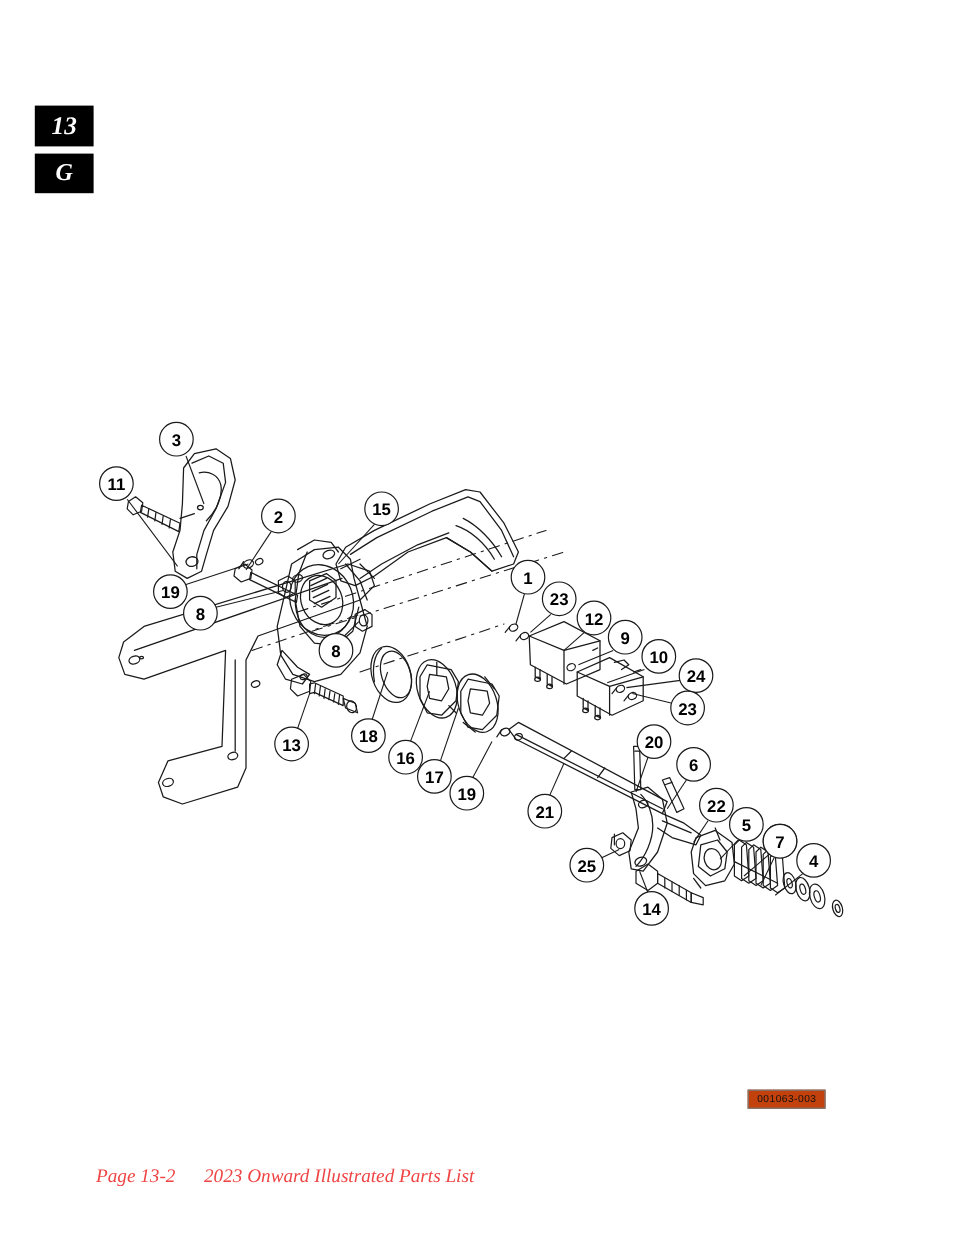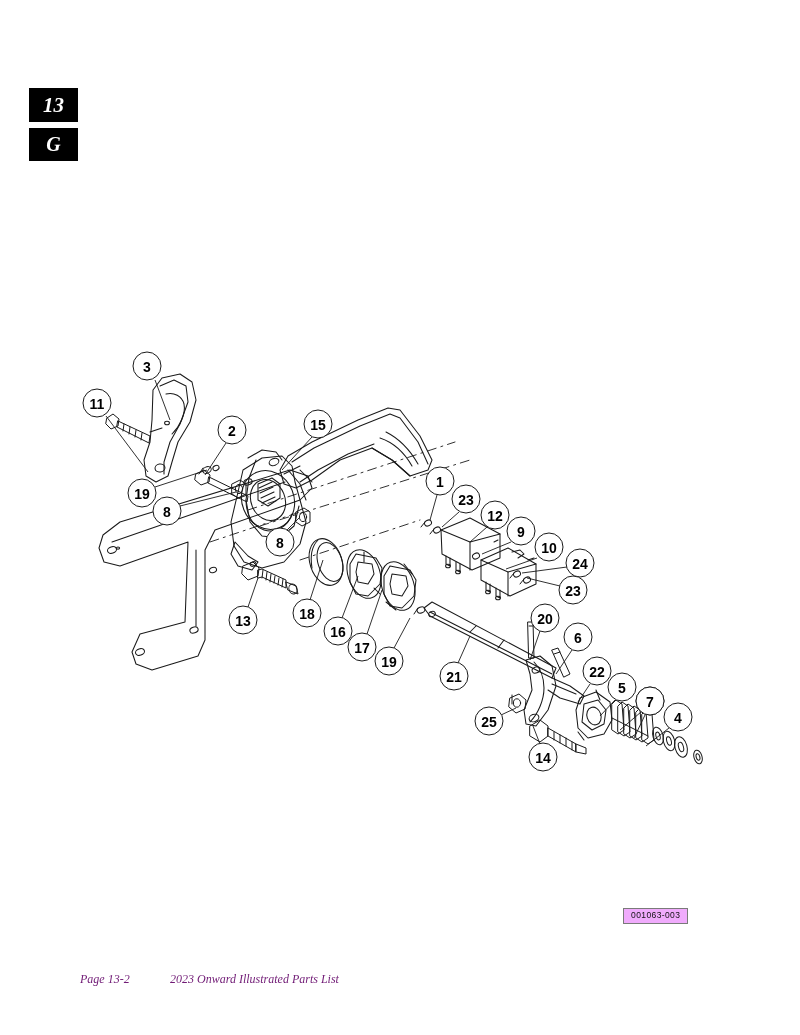--- a/index.html
+++ b/index.html
@@ -13,28 +13,28 @@
        font-family:"Liberation Serif",serif;font-style:italic;font-weight:bold;}
   #tab-chapter{left:29px;top:88px;width:49px;height:34px;font-size:21px;}
   #tab-section{left:29px;top:128px;width:49px;height:33px;font-size:20px;}
 
   
   #figure{position:absolute;left:0;top:170px;width:800px;height:730px;}
   #figure svg{display:block;}
 
   
   #drawing-number{position:absolute;left:623px;top:908px;
-      border:1px solid #7a7a7a;padding:2px 7px 3px 7px;background:#f0abfc;
+      border:1px solid #7a7a7a;padding:2px 7px 3px 7px;background:#c2410c;
       font-family:"Liberation Sans",sans-serif;font-size:8.5px;
       letter-spacing:.4px;color:#111;line-height:1;}
 
   
   #footer{position:absolute;left:0;top:972px;width:800px;height:24px;}
   .footer-text{position:absolute;font-family:"Liberation Serif",serif;
-      font-style:italic;font-size:12px;color:#701a75;white-space:nowrap;}
+      font-style:italic;font-size:16px;color:#ef4444;white-space:nowrap;}
   #footer-page{left:80px;top:0;}
   #footer-title{left:170px;top:0;}
 
   
   .callout-num{font-family:"Liberation Sans",sans-serif;font-size:14px;
       font-weight:bold;fill:#000;text-anchor:middle;dominant-baseline:central;}
 </style>
 </head>
 <body>
 

